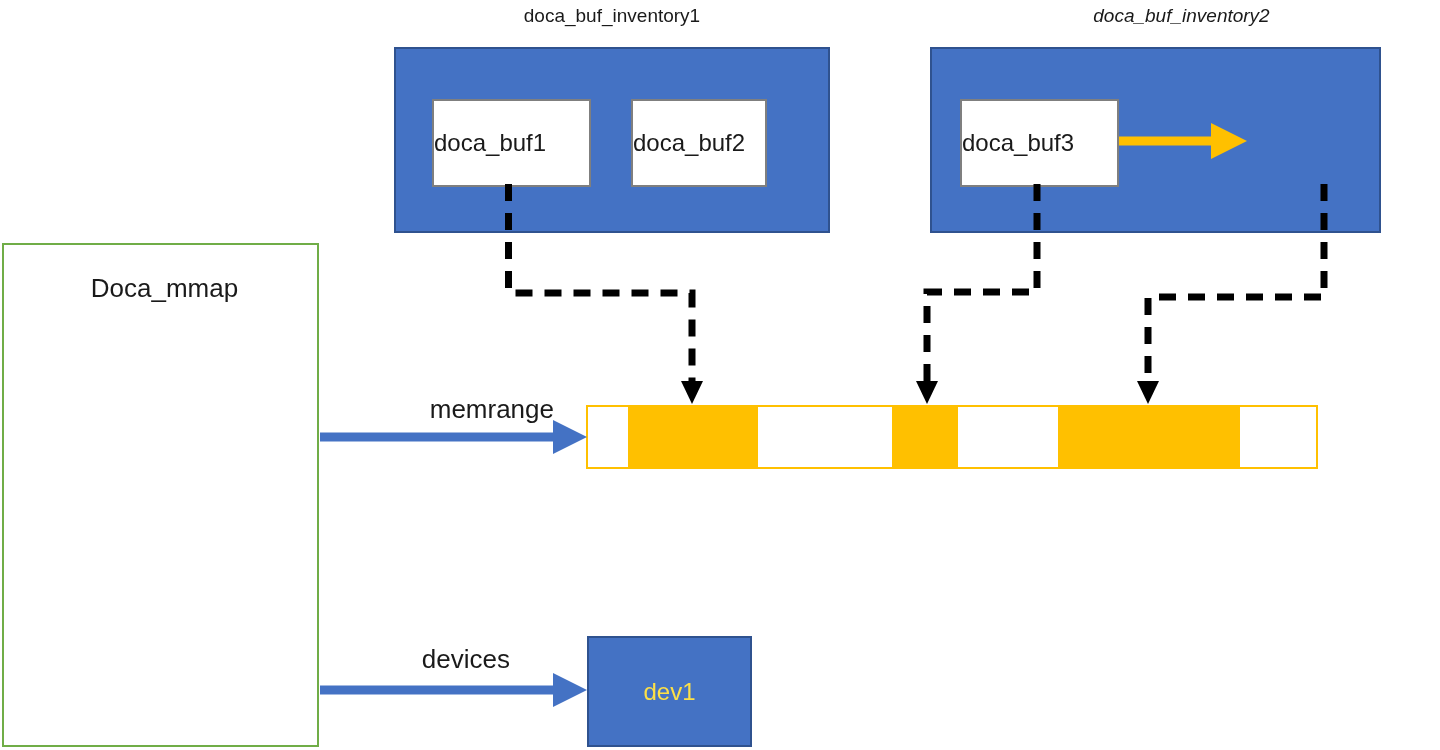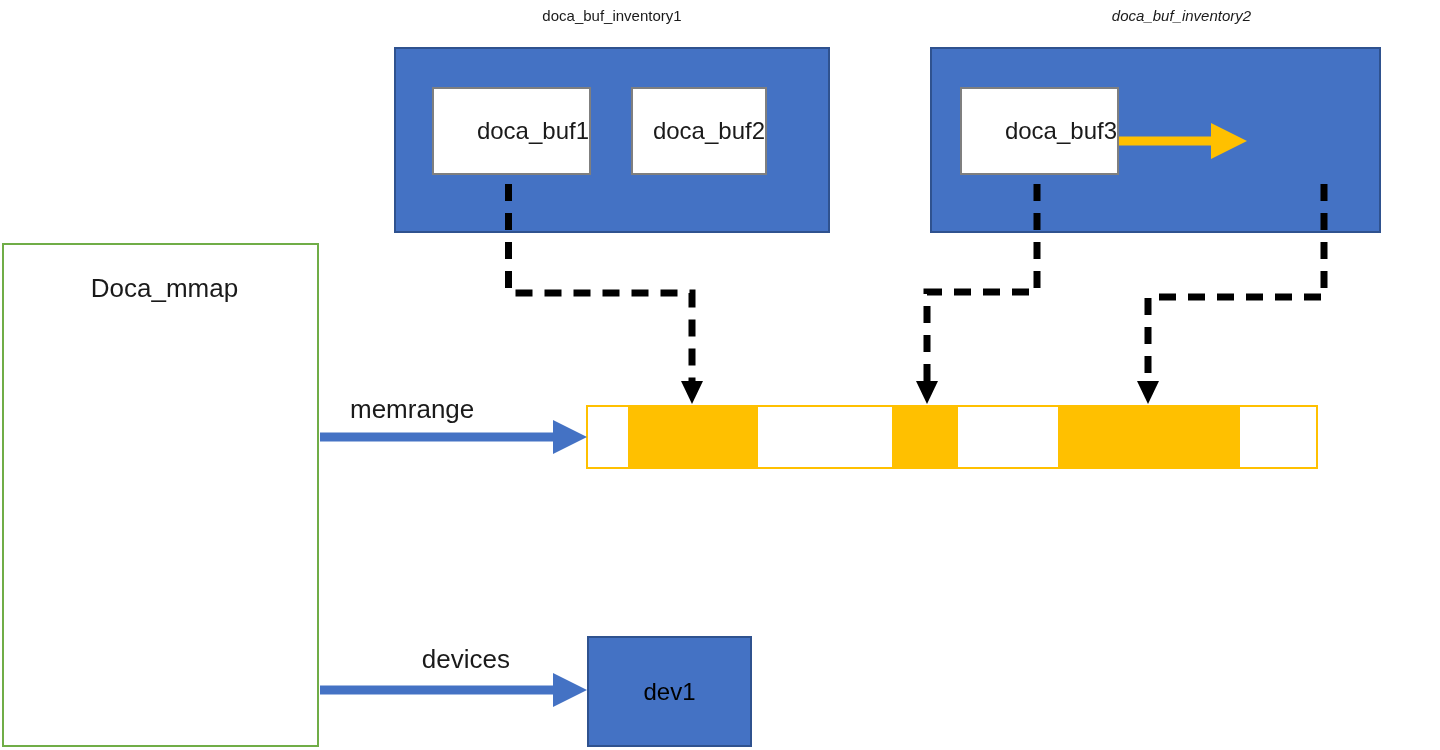--- a/index.html
+++ b/index.html
@@ -11,42 +11,42 @@
     height: 750px;
     background: #ffffff;
     overflow: hidden;
   }
   .inv-title {
     position: absolute;
     top: 1px;
     height: 30px;
     line-height: 30px;
     text-align: center;
-    font-size: 15px;
+    font-size: 19px;
     color: #1a1a1a;
     white-space: nowrap;
   }
   #title-inv1 { left: 394px; width: 436px; }
   #title-inv2 { left: 930px; width: 503px; font-style: italic; }
   .inventory {
     position: absolute;
     top: 47px;
     height: 186px;
     background: #4472C4;
     border: 2px solid #2F528F;
   }
   #inventory1 { left: 394px; width: 436px; }
   #inventory2 { left: 930px; width: 451px; }
   .buf-box {
     position: absolute;
-    top: 38px;
+    top: 50px;
     height: 88px;
     background: #ffffff;
     border: 2px solid #7F7F7F;
-    text-align: right;
+    text-align: left;
     line-height: 84px;
     font-size: 24px;
     color: #1a1a1a;
     white-space: nowrap;
   }
   #buf1 { left: 36px;  width: 159px; }
   #buf2 { left: 235px; width: 136px; }
   #buf3 { left: 28px;  width: 159px; }
   #buf4 { left: 315px; width: 158px; }
   .mmap-box {
@@ -63,21 +63,21 @@
     margin-top: 28px;
     font-size: 26px;
     color: #1a1a1a;
   }
   .flow-label {
     position: absolute;
     font-size: 26px;
     color: #1a1a1a;
     white-space: nowrap;
   }
-  #memrange-label { left: 350px; top: 394px; width: 230px; text-align: left; }
+  #memrange-label { left: 324px; top: 394px; width: 230px; text-align: right; }
   #devices-label  { left: 330px; top: 644px; width: 180px; text-align: right; }
   .memrange-bar {
     position: absolute;
     left: 586px; top: 405px;
     width: 732px; height: 64px;
     background: #ffffff;
     border: 2px solid #FFC000;
     display: flex;
   }
   .seg { height: 100%; }
@@ -85,21 +85,21 @@
   .seg.free { background: #ffffff; }
   .dev-row {
     position: absolute;
     left: 587px; top: 636px;
     display: flex;
   }
   .dev-box {
     width: 165px; height: 111px;
     background: #4472C4;
     border: 2px solid #2F528F;
-    color: #000000;
+    color: #fde047;
     font-size: 24px;
     text-align: center;
     line-height: 107px;
     white-space: nowrap;
   }
   .overlay {
     position: absolute;
     left: 0; top: 0;
     pointer-events: none;
   }

